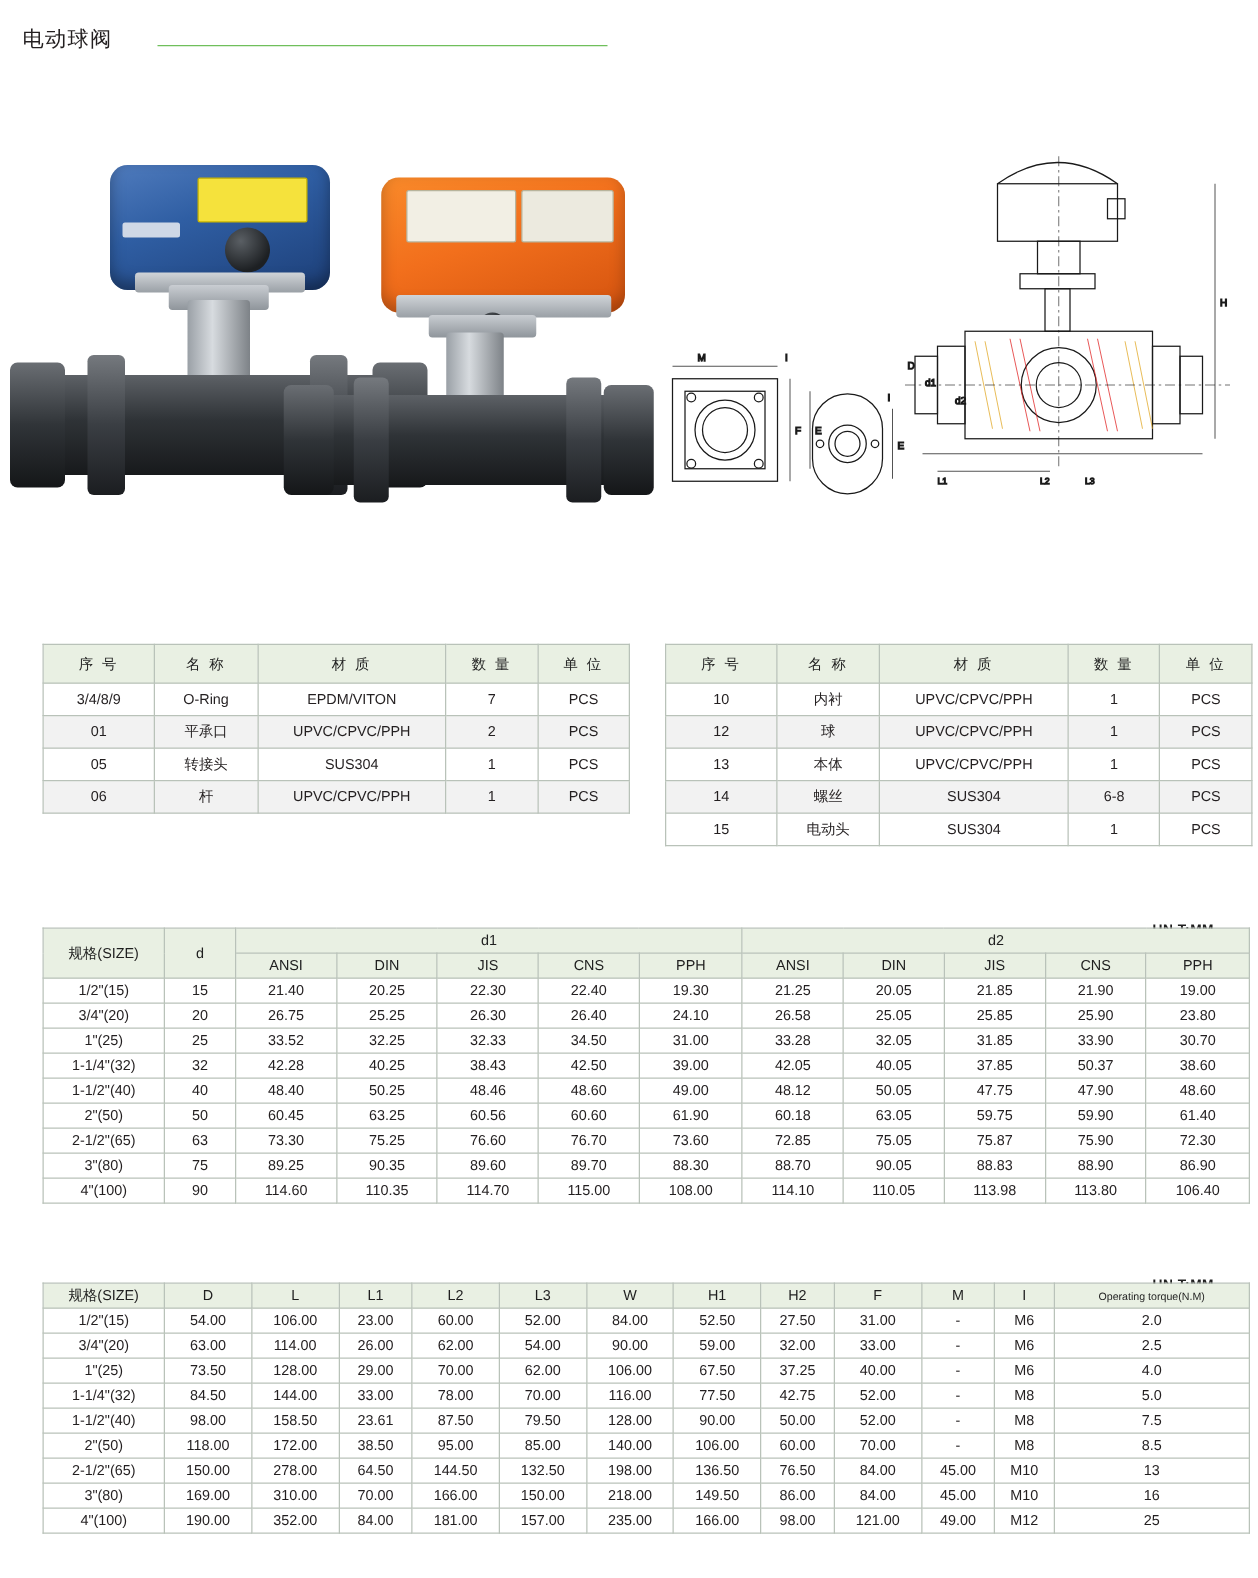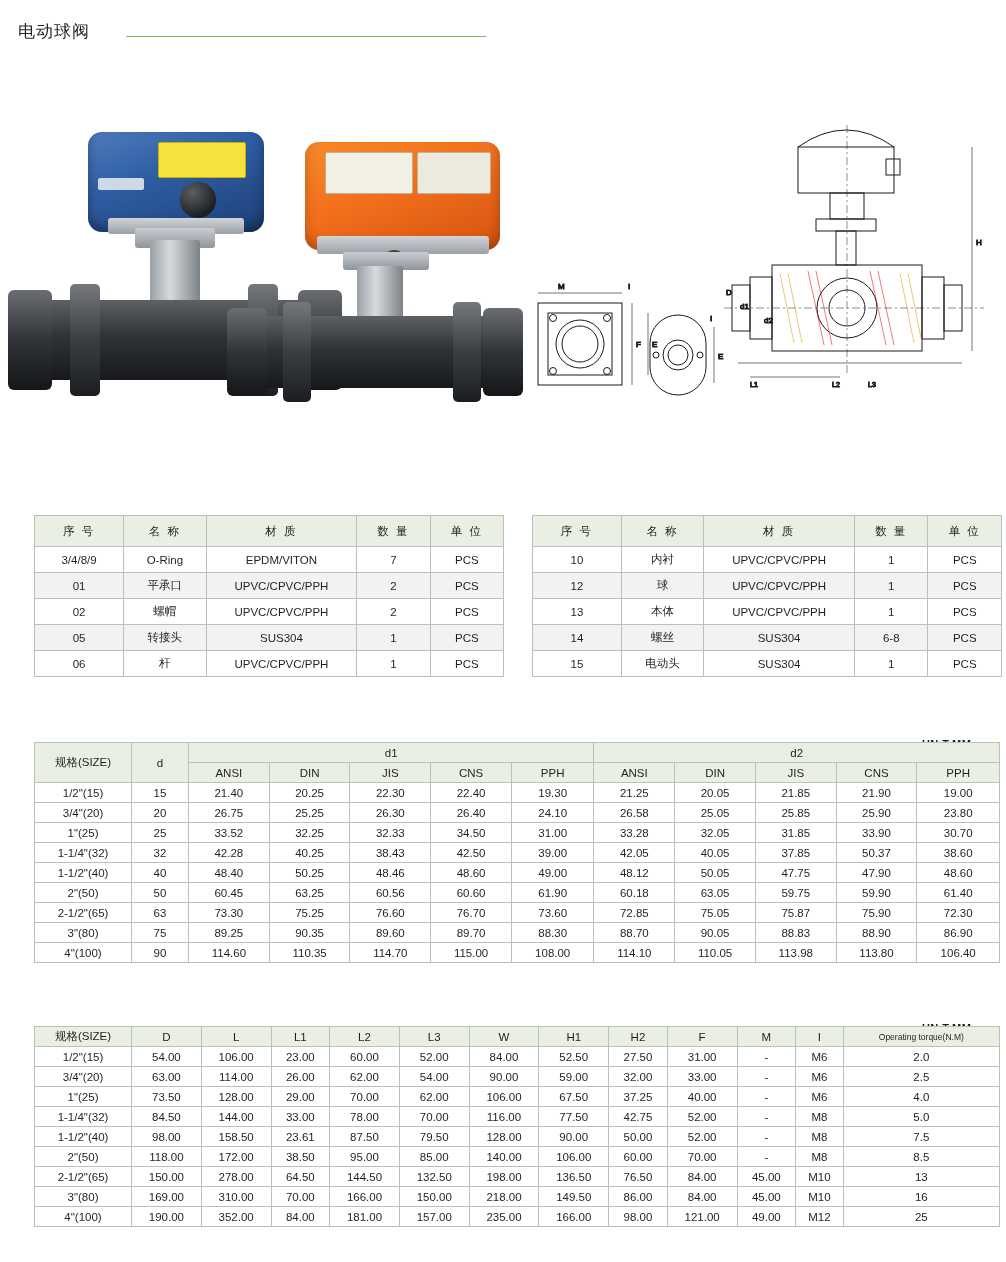--- a/index.html
+++ b/index.html
@@ -355,27 +355,20 @@
         <tr>
           <td>3/4/8/9</td>
           <td>O-Ring</td>
           <td>EPDM/VITON</td>
           <td>7</td>
           <td>PCS</td>
         </tr>
         <tr>
           <td>01</td>
           <td>平承口</td>
-          <td>UPVC/CPVC/PPH</td>
-          <td>2</td>
-          <td>PCS</td>
-        </tr>
-        <tr>
-          <td>02</td>
-          <td>螺帽</td>
           <td>UPVC/CPVC/PPH</td>
           <td>2</td>
           <td>PCS</td>
         </tr>
         <tr>
           <td>05</td>
           <td>转接头</td>
           <td>SUS304</td>
           <td>1</td>
           <td>PCS</td>

